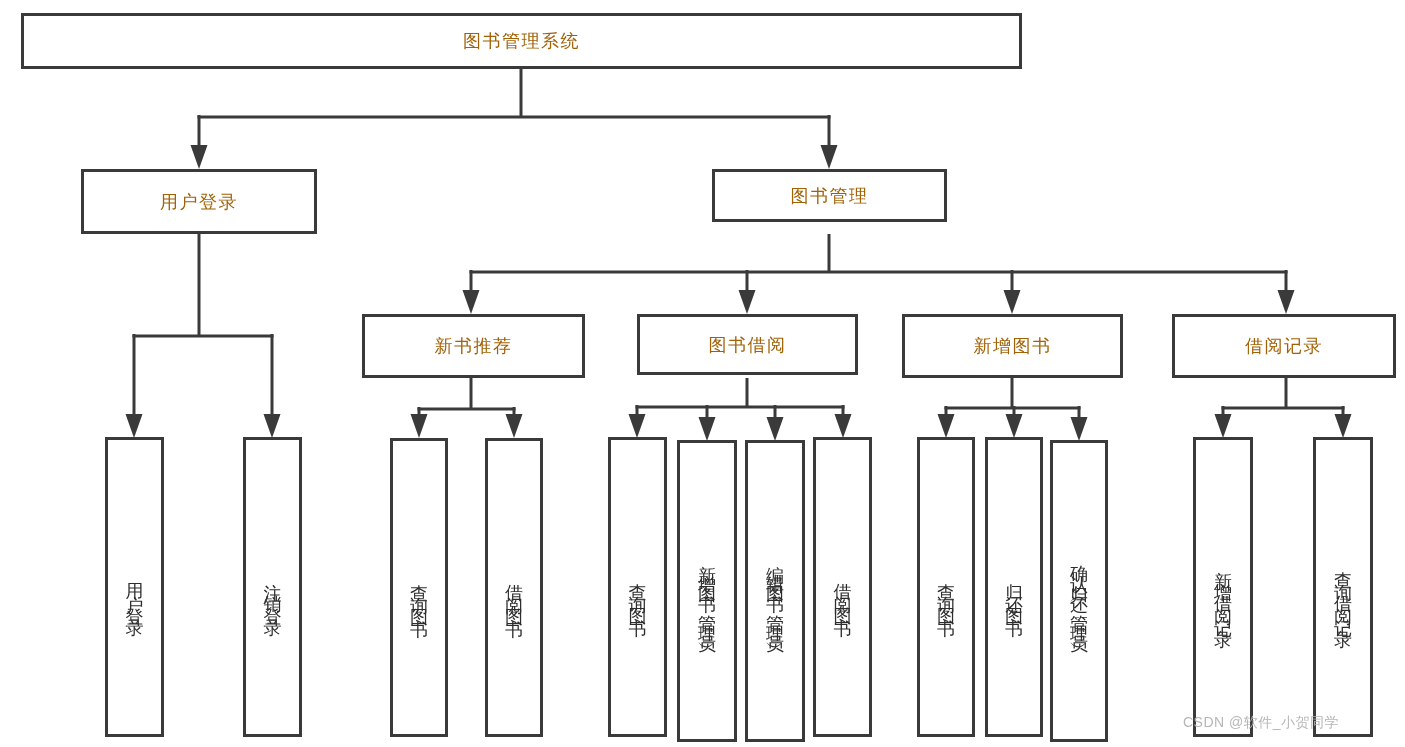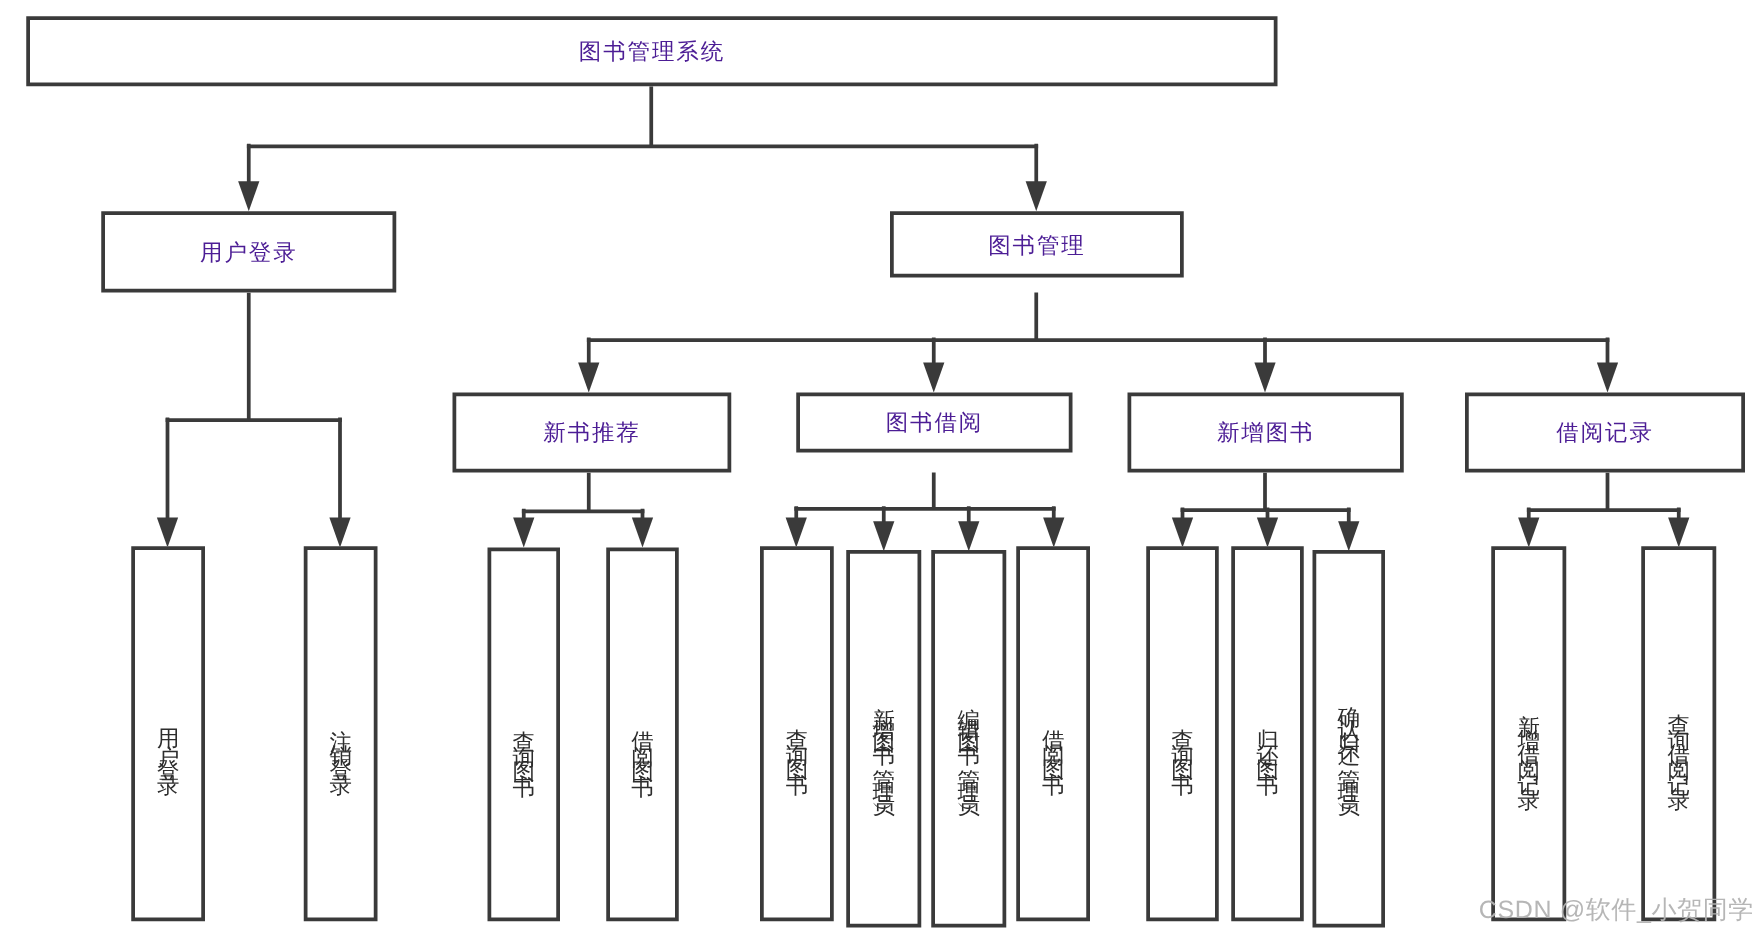--- a/index.html
+++ b/index.html
@@ -15,21 +15,21 @@
     background:#ffffff;
     border:3px solid #3a3a3a;
     box-sizing:border-box;
     display:flex;
     align-items:center;
     justify-content:center;
     z-index:2;
   }
   .hlabel{
     font-size:18px;
-    color:#4c1d95;
+    color:#a16207;
     letter-spacing:1.5px;
     white-space:nowrap;
   }
   .vtext{
     writing-mode:vertical-rl;
     text-orientation:mixed;
     font-size:18px;
     line-height:1;
     letter-spacing:12px;
     color:#2d2d2d;
@@ -40,21 +40,21 @@
     position:absolute;
     left:0;top:0;
     z-index:1;
     pointer-events:none;
   }
   #connectors line{stroke:#3a3a3a;stroke-width:3;}
   #connectors polygon{fill:#3a3a3a;}
   .watermark{
     position:absolute;
     left:1183px;top:714px;
-    font-size:20px;
+    font-size:14px;
     color:rgba(178,178,178,0.95);
     letter-spacing:0.5px;
     white-space:nowrap;
     z-index:3;
   }
 </style>
 </head>
 <body>
 
 <div id="canvas">
@@ -135,21 +135,21 @@
   <div class="node" style="left:81px;top:169px;width:236px;height:65px">
     <span class="hlabel">用户登录</span>
   </div>
   <div class="node" style="left:712px;top:169px;width:235px;height:53px">
     <span class="hlabel">图书管理</span>
   </div>
 
   <div class="node" style="left:362px;top:314px;width:223px;height:64px">
     <span class="hlabel">新书推荐</span>
   </div>
-  <div class="node" style="left:637px;top:314px;width:221px;height:48px">
+  <div class="node" style="left:637px;top:314px;width:221px;height:61px">
     <span class="hlabel">图书借阅</span>
   </div>
   <div class="node" style="left:902px;top:314px;width:221px;height:64px">
     <span class="hlabel">新增图书</span>
   </div>
   <div class="node" style="left:1172px;top:314px;width:224px;height:64px">
     <span class="hlabel">借阅记录</span>
   </div>
 
   <div class="node" style="left:105px;top:437px;width:59px;height:300px">

